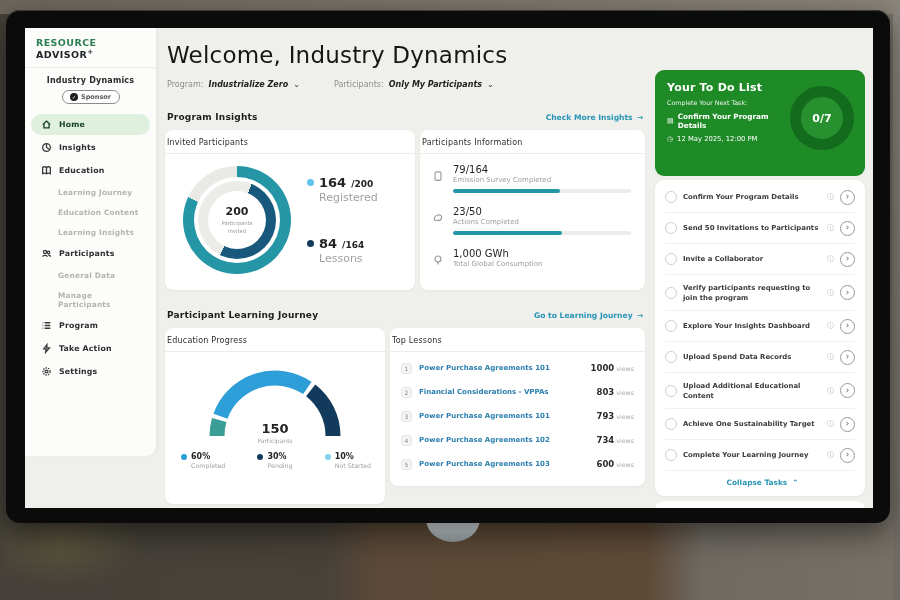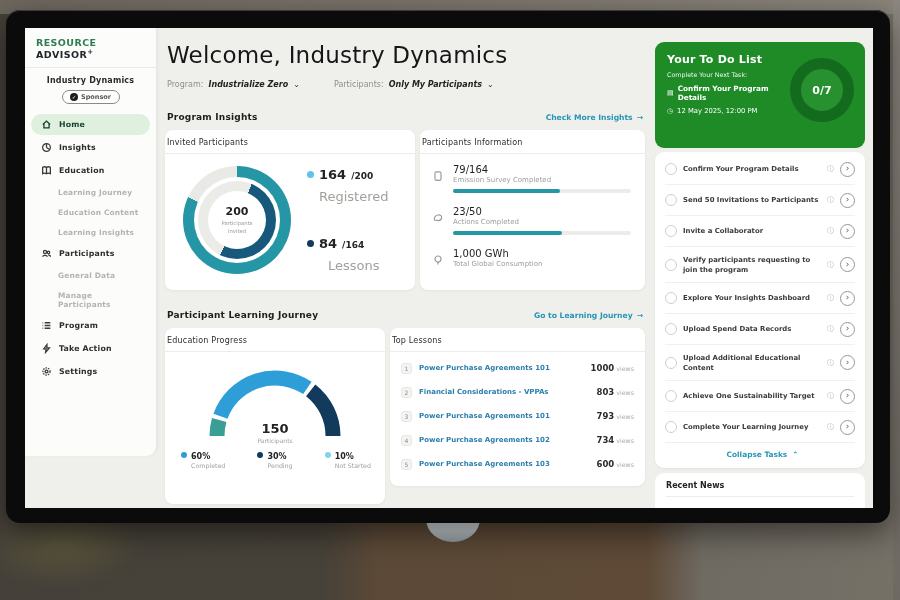--- a/index.html
+++ b/index.html
@@ -67,56 +67,56 @@
   .d2 { position:absolute; inset:11px; border-radius:50%; background:#fff; }
   .d3 { position:absolute; inset:15px; border-radius:50%; background:conic-gradient(from 22deg, #17587c 0deg 184deg, #ebebe8 184deg 360deg); }
   .d4 { position:absolute; inset:25px; border-radius:50%; background:#fff; display:flex; flex-direction:column; align-items:center; justify-content:center; text-align:center; }
   .d4 .dv { font-size:11px; font-weight:bold; color:#222; }
   .d4 .dl { font-size:5.3px; color:#9a9a96; margin-top:2px; width:42px; line-height:1.5; }
   .dlegend { display:flex; flex-direction:column; gap:32px; }
   .dleg-item .row1 { display:flex; align-items:baseline; gap:5px; }
   .ldot { width:7px; height:7px; border-radius:50%; display:inline-block; flex:0 0 7px; align-self:center; }
   .dleg-item .lv { font-size:13px; font-weight:bold; color:#232323; }
   .dleg-item .lt { font-size:9px; font-weight:bold; color:#232323; }
-  .dleg-item .ll { font-size:13px; color:#a0a09c; margin:7px 0 0 12px;text-align:center; }
+  .dleg-item .ll { font-size:11px; color:#a0a09c; margin:1px 0 0 12px; }
 
   
   .info-rows { padding:10px 14px 0 12px; display:flex; flex-direction:column; gap:13px; }
   .info-row { display:flex; gap:8px; }
   .iicon { width:13px; padding-top:3px; flex:0 0 13px; }
   .iicon svg { width:12px; height:12px; stroke:#9d9d99; fill:none; stroke-width:1.2; }
   .ibody { flex:1; }
   .ival { font-size:10px; font-weight:normal; color:#1f1f1f; }
   .ilab { font-size:7px; color:#9d9d99; margin-top:1px; }
   .bar { margin-top:5px; height:4px; border-radius:2px; background:#ececea; width:100%; }
   .bar-fill { height:4px; border-radius:2px; background:#2496a6; }
 
   
   .gauge-wrap { position:relative; width:160px; margin:6px auto 0 auto; height:86px; }
   .gauge-center { position:absolute; left:0; right:0; bottom:0; text-align:center; }
   .gauge-center .gv { font-size:13px; font-weight:bold; color:#222; }
   .gauge-center .gl { font-size:6px; color:#a0a09c; margin-top:1px; }
   .glegend { display:flex; justify-content:space-between; padding:8px 14px 0 16px; }
-  .gleg-item .row1 { display:flex; align-items:flex-start; gap:4px; }
+  .gleg-item .row1 { display:flex; align-items:center; gap:4px; }
   .gleg-item .gp { font-size:8px; font-weight:bold; color:#232323; }
   .gleg-item .gla { font-size:6.3px; color:#a0a09c; margin:1px 0 0 10px; }
   .gdot { width:6px; height:6px; border-radius:50%; }
 
   
   .lessons { padding:4px 11px 0 11px; }
   .lesson-row { display:flex; align-items:center; gap:7px; padding:6.5px 0; }
   .lnum { width:11px; height:11px; border-radius:3px; background:#f4f4f2; border:1px solid #e6e6e3;
     font-size:6px; color:#8b8b87; display:flex; align-items:center; justify-content:center; flex:0 0 11px; }
   .ltitle { flex:1; font-size:7px; font-weight:bold; color:#2a7fae; cursor:pointer; }
   .lviews { font-size:8.5px; font-weight:bold; color:#2b2b2b; }
   .lviews span { font-size:6.3px; font-weight:normal; color:#ababa7; margin-left:2px; }
 
   
   .right { position:absolute; left:630px; top:14px; width:210px; }
-  .todo-green { background:#1e8b27; border-radius:9px; padding:11px 12px; position:relative; height:106px; color:#fff; }
+  .todo-green { background:#1e8b27; border-radius:9px; padding:11px 12px; position:relative; height:106px; color:#fff;margin-top:28px; }
   .tg-title { font-size:11px; font-weight:bold; letter-spacing:.2px; }
   .tg-sub { font-size:6.3px; margin-top:5px; opacity:.92; }
   .tg-task { font-size:7.3px; font-weight:bold; margin-top:6px; display:flex; gap:4px; align-items:center; width:126px; }
   .tg-due { font-size:6.8px; margin-top:5px; display:flex; gap:4px; align-items:center; }
   .tg-ico { font-size:7px; opacity:.9; }
   .tg-ring { position:absolute; right:11px; top:16px; width:64px; height:64px; border-radius:50%;
     border:11px solid #136b1d; background:#27912f; display:flex; align-items:center; justify-content:center; }
   .tg-ring .tgp { font-size:11px; font-weight:bold; color:#fff; }
   .tasks-card { margin-top:4px; background:#fff; border-radius:9px; padding:2px 10px 6px 10px; box-shadow:0 1px 3px rgba(0,0,0,.05); }
   .task-row { display:flex; align-items:center; gap:6px; padding:7.5px 0; border-bottom:1px solid #f0f0ee; cursor:pointer; }

